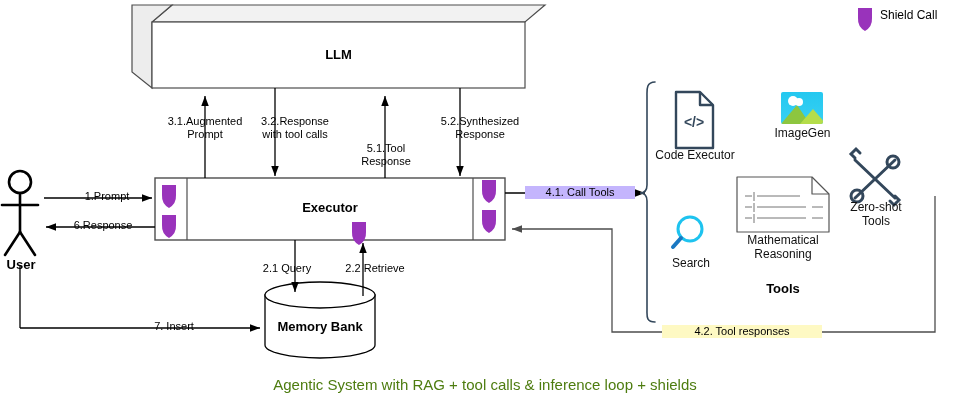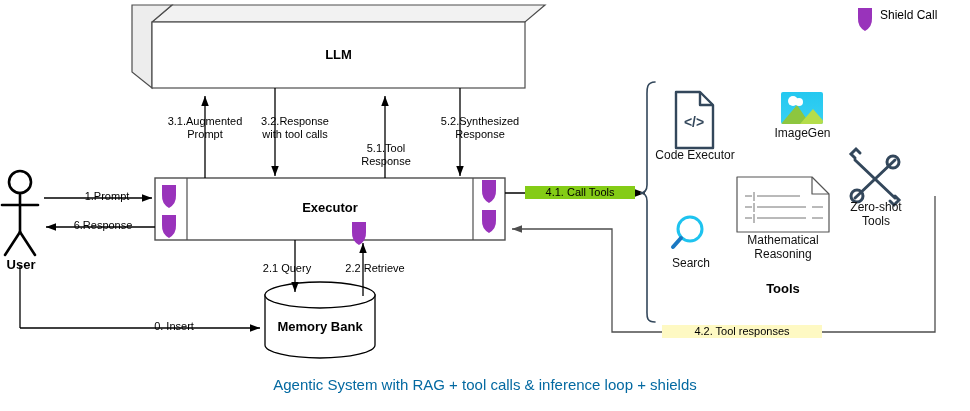--- a/index.html
+++ b/index.html
@@ -10,21 +10,21 @@
     color:#000;
     overflow:hidden;
   }
   #stage{position:relative;width:970px;height:411px;}
   svg.layer{position:absolute;left:0;top:0;width:970px;height:411px;overflow:visible;}
   .lbl{position:absolute;font-size:11px;line-height:13px;color:#000;white-space:nowrap;text-align:center;}
   .lbl.wrap{white-space:normal;}
   .bold{font-weight:bold;}
   .node-title{font-weight:bold;font-size:13px;}
   .tool-label{position:absolute;font-size:12px;line-height:14px;text-align:center;color:#111;}
-  .caption{position:absolute;font-size:15px;color:#0369a1;white-space:nowrap;}
+  .caption{position:absolute;font-size:15px;color:#4d7c0f;white-space:nowrap;}
 </style>
 </head>
 <body>
 
 <div id="stage">
 
   <svg class="layer" viewBox="0 0 970 411">
     <defs>
       <marker id="ah" markerWidth="9" markerHeight="9" refX="8" refY="3" orient="auto" markerUnits="strokeWidth">
         <path d="M0,0 L8,3 L0,6 z" fill="#000"></path>
@@ -172,21 +172,21 @@
   <div class="lbl node-title" style="left:265px;top:320px;width:110px;">Memory Bank</div>
 
   <div class="lbl bold" style="left:0px;top:258px;width:42px;font-size:13px;">User</div>
 
   <div class="lbl bold" style="left:736px;top:282px;width:94px;font-size:13px;">Tools</div>
 
   <div class="lbl" style="left:57px;top:190px;width:100px;">1.Prompt</div>
 
   <div class="lbl" style="left:48px;top:219px;width:110px;">6.Response</div>
 
-  <div class="lbl" style="left:84px;top:320px;width:180px;">0. Insert</div>
+  <div class="lbl" style="left:84px;top:320px;width:180px;">7. Insert</div>
 
   <div class="lbl" style="left:240px;top:262px;width:94px;">2.1 Query</div>
 
   <div class="lbl" style="left:325px;top:262px;width:100px;">2.2 Retrieve</div>
 
   <div class="lbl wrap" style="left:140px;top:115px;width:130px;">
     <span>3.1.Augmented</span><br>
     <span>Prompt</span>
   </div>
 
@@ -198,21 +198,21 @@
   <div class="lbl wrap" style="left:340px;top:115px;width:92px;margin-top:27px;">
     <span>5.1.Tool</span><br>
     <span>Response</span>
   </div>
 
   <div class="lbl wrap" style="left:424px;top:115px;width:112px;">
     <span>5.2.Synthesized</span><br>
     <span>Response</span>
   </div>
 
-  <div class="lbl" style="left:525px;top:186px;width:110px;background:#84cc16;">4.1. Call Tools</div>
+  <div class="lbl" style="left:525px;top:186px;width:110px;background:#c4b5fd;">4.1. Call Tools</div>
 
   <div class="lbl" style="left:662px;top:325px;width:160px;background:#fef9c3;">4.2. Tool responses</div>
 
   <div class="tool-label" style="left:640px;top:148px;width:110px;">Code Executor</div>
 
   <div class="tool-label" style="left:765px;top:126px;width:75px;">ImageGen</div>
 
   <div class="tool-label" style="left:660px;top:256px;width:62px;">Search</div>
 
   <div class="tool-label" style="left:733px;top:233px;width:100px;">

